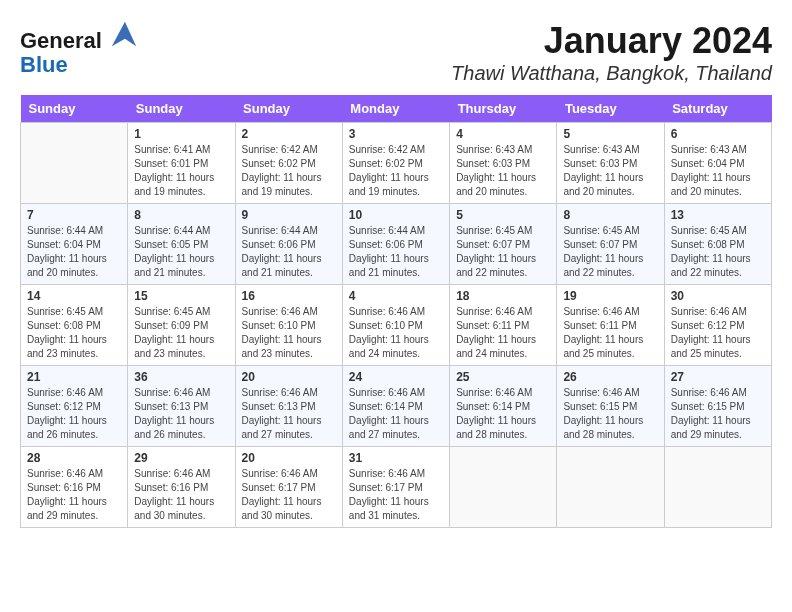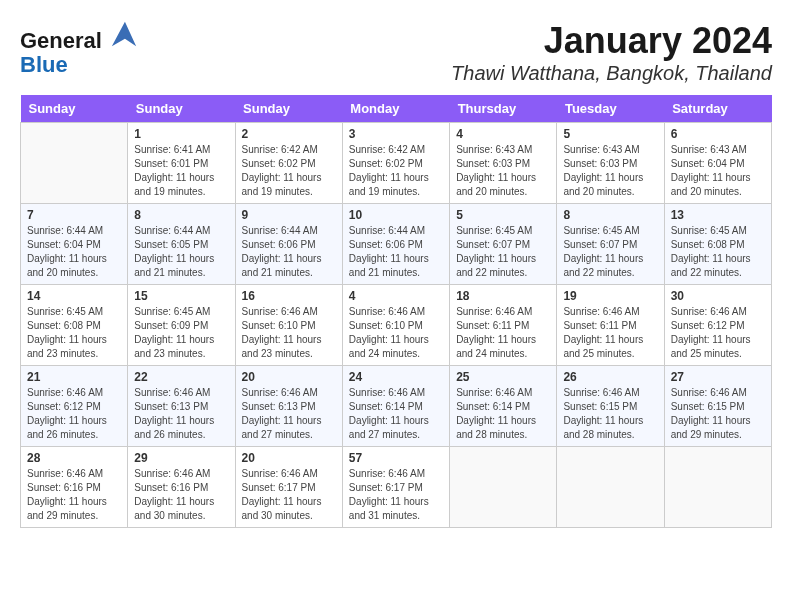--- a/index.html
+++ b/index.html
@@ -270,21 +270,21 @@
       </tr>
       <tr>
         <td>
           <span class="day-num">21</span>
           <div class="day-info" style="white-space: pre-line;">Sunrise: 6:46 AM
 Sunset: 6:12 PM
 Daylight: 11 hours
 and 26 minutes.</div>
         </td>
         <td>
-          <span class="day-num">22</span>
+          <span class="day-num">36</span>
           <div class="day-info" style="white-space: pre-line;">Sunrise: 6:46 AM
 Sunset: 6:13 PM
 Daylight: 11 hours
 and 26 minutes.</div>
         </td>
         <td>
           <span class="day-num">20</span>
           <div class="day-info" style="white-space: pre-line;">Sunrise: 6:46 AM
 Sunset: 6:13 PM
 Daylight: 11 hours
@@ -335,21 +335,21 @@
 and 30 minutes.</div>
         </td>
         <td>
           <span class="day-num">20</span>
           <div class="day-info" style="white-space: pre-line;">Sunrise: 6:46 AM
 Sunset: 6:17 PM
 Daylight: 11 hours
 and 30 minutes.</div>
         </td>
         <td>
-          <span class="day-num">57</span>
+          <span class="day-num">31</span>
           <div class="day-info" style="white-space: pre-line;">Sunrise: 6:46 AM
 Sunset: 6:17 PM
 Daylight: 11 hours
 and 31 minutes.</div>
         </td>
         <td class="empty"></td>
         <td class="empty"></td>
         <td class="empty"></td>
       </tr>
     </tbody>

